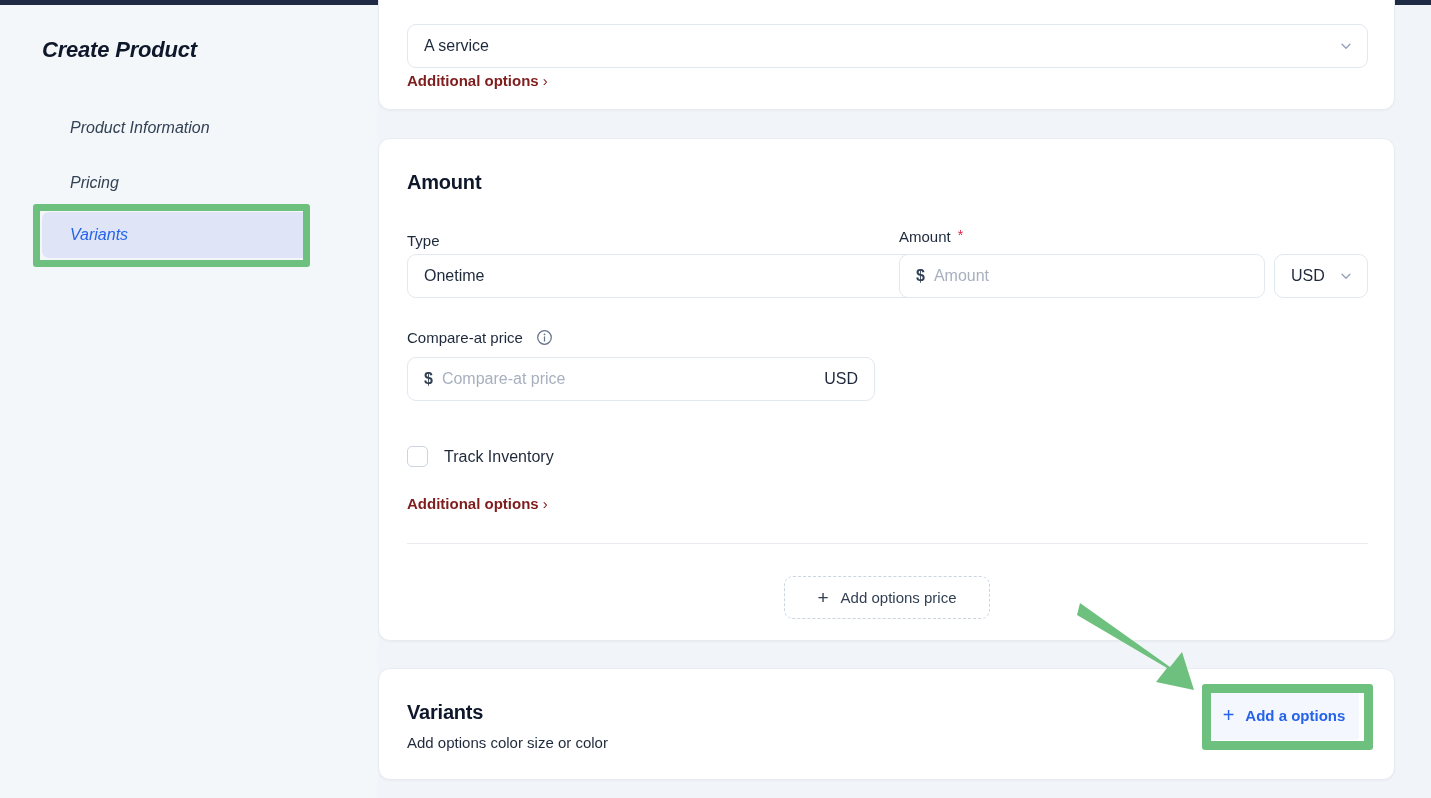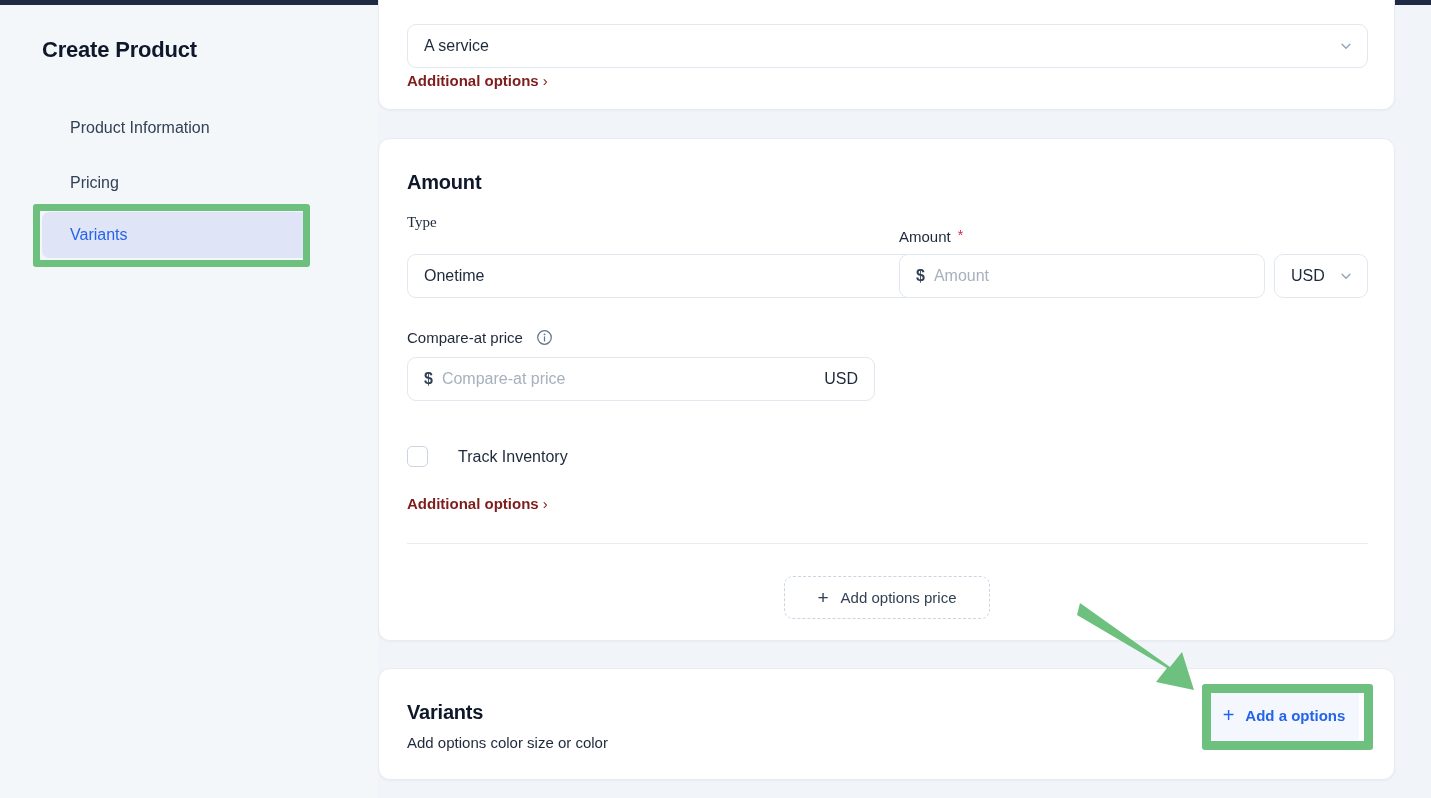--- a/index.html
+++ b/index.html
@@ -27,20 +27,21 @@
     background: #1f2a44;
   }
 
   
   #sidebar {
     position: absolute;
     left: 0; top: 5px;
     width: 378px;
     height: 793px;
     background: #f3f7fa;
+    font-style: italic;
   }
 
   #sidebar-title {
     position: absolute;
     left: 42px;
     top: 32px;
     font-size: 22px;
     font-weight: bold;
     color: #0f172a;
     letter-spacing: -0.2px;
@@ -223,21 +224,21 @@
     cursor: pointer;
   }
   .checkbox {
     width: 21px;
     height: 21px;
     border: 1.5px solid #cbd5e1;
     border-radius: 5px;
     background: #fff;
   }
   #track-inventory-label {
-    margin-left: 30px;
+    margin-left: 16px;
     font-size: 16px;
     color: #1e293b;
   }
 
   
   #prices-divider {
     position: absolute;
     left: 28px;
     top: 404px;
     width: 961px;
@@ -363,21 +364,21 @@
 
     <div class="link" style="left:28px; top:136px;">
       <span>Additional options</span><span class="caret">›</span>
     </div>
   </div>
 
   <div class="card" id="card-prices">
 
     <div class="card-title" style="top:32px;">Amount</div>
 
-    <div class="field-label" style="left:28px; top:75px;font-family:Liberation Serif, serif;">Type</div>
+    <div class="field-label" style="left:28px; top:93px;">Type</div>
 
     <div class="control" style="left:28px; top:115px; width:552px;">
       <span class="val">Onetime</span>
       <span class="chev">
         <svg viewBox="0 0 16 16" fill="none" stroke="currentColor" stroke-width="1.6" stroke-linecap="round" stroke-linejoin="round">
           <path d="M3.5 6 L8 10.5 L12.5 6"></path>
         </svg>
       </span>
     </div>
 

